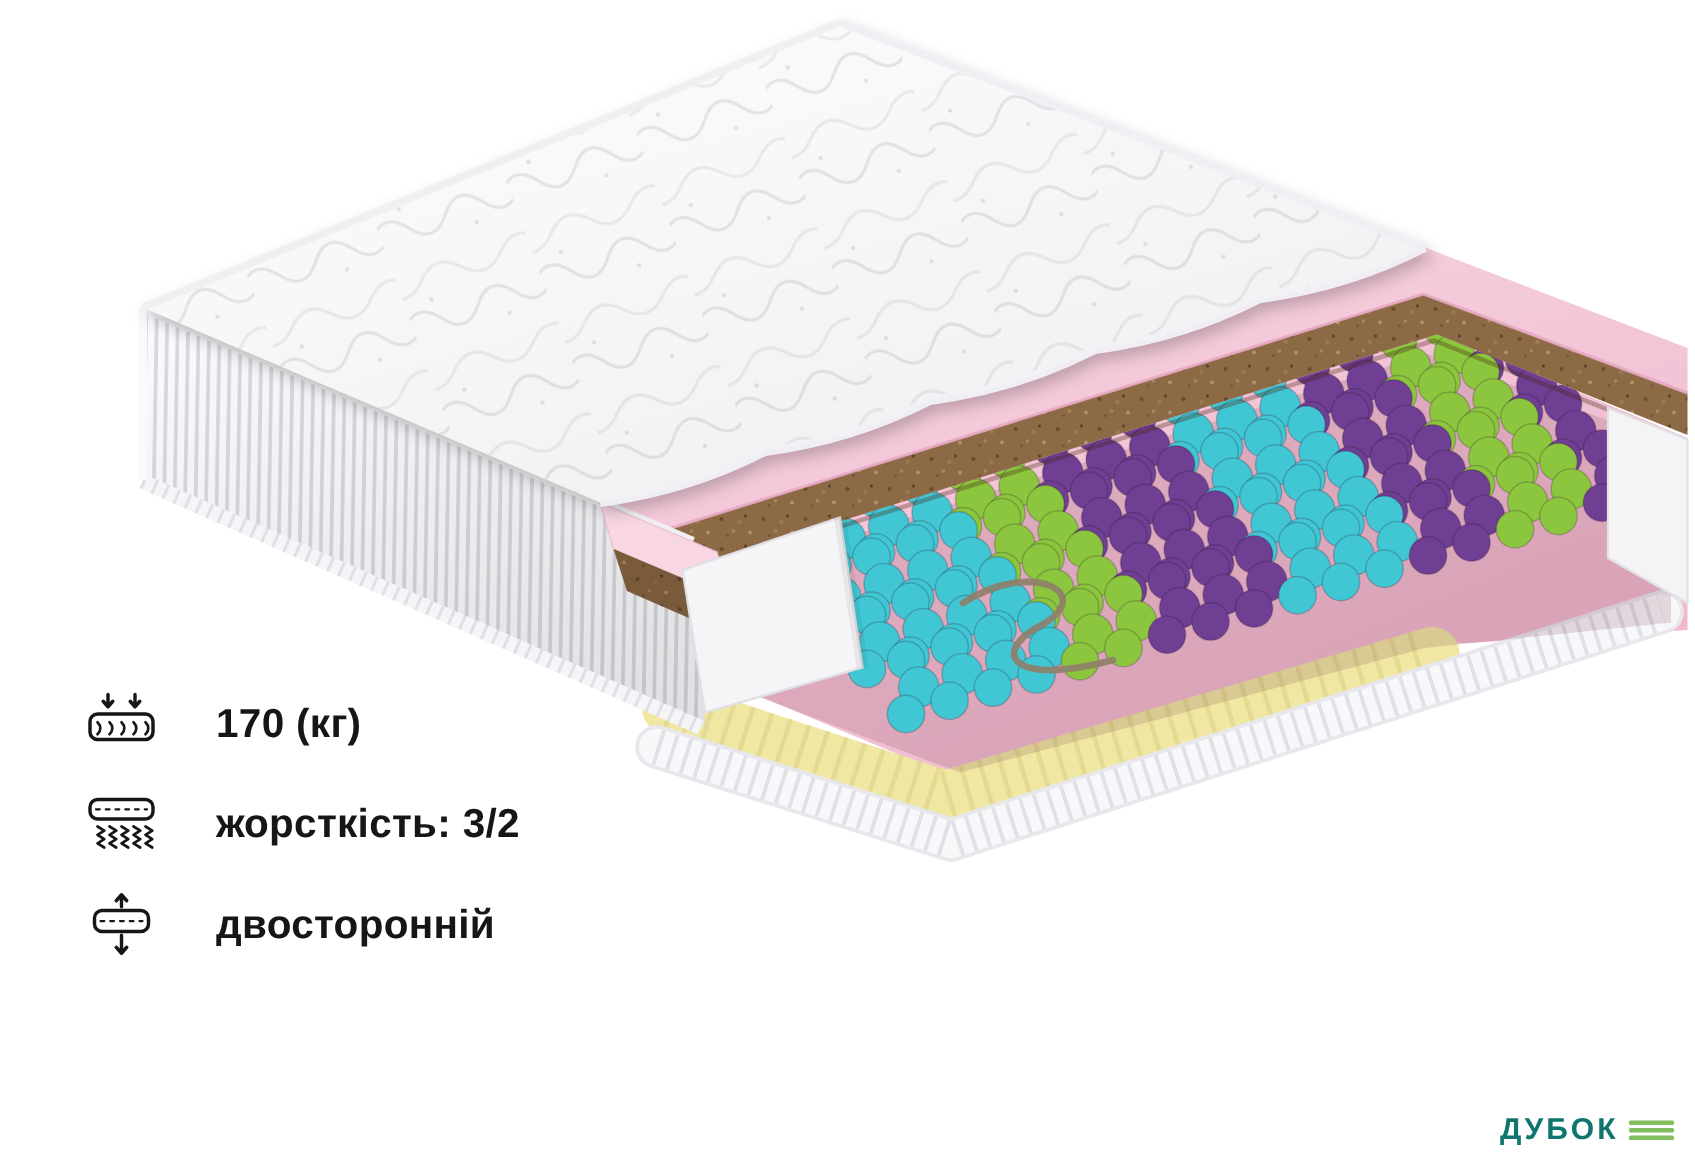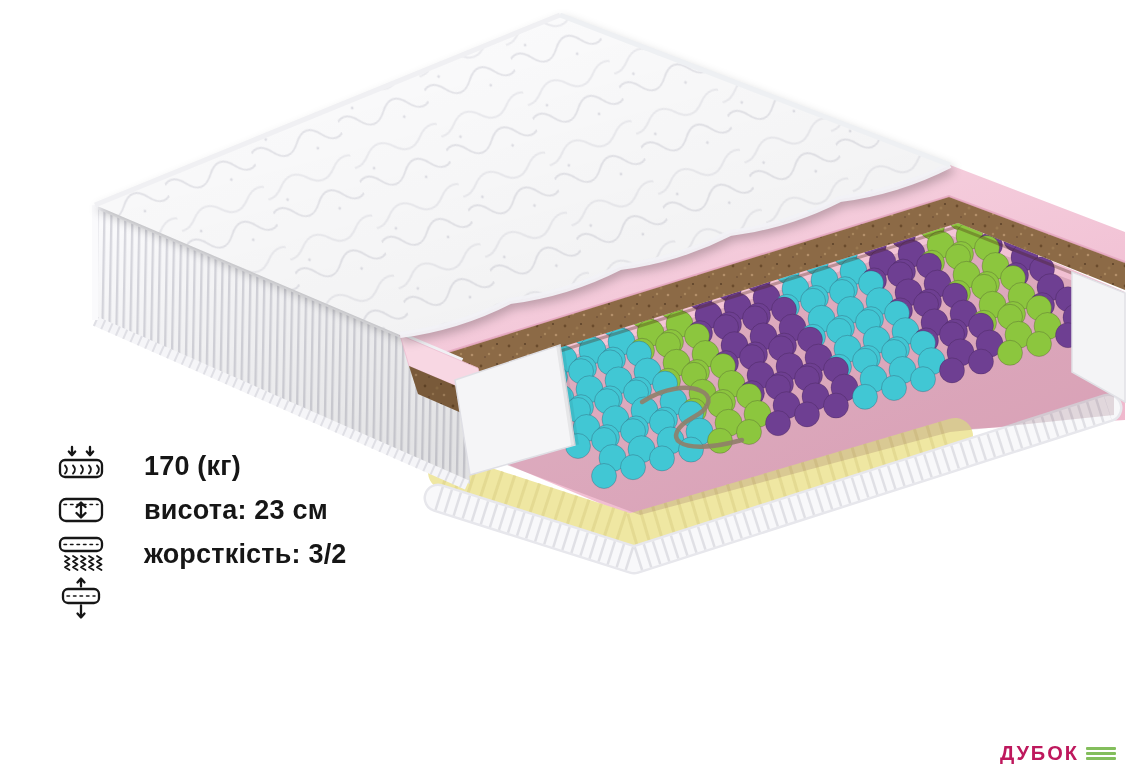--- a/index.html
+++ b/index.html
@@ -5,37 +5,37 @@
   html,body{margin:0;padding:0;}
   body{
     width:1130px;height:773px;background:#ffffff;
     font-family:"Liberation Sans", sans-serif;
     overflow:hidden;
   }
   .stage{position:relative;width:1130px;height:773px;background:#fff;}
   svg.mattress{position:absolute;left:0;top:0;}
 
   .specs{
-    position:absolute;left:52px;top:444px;
-    display:flex;flex-direction:column;gap:0;
+    position:absolute;left:52px;top:460px;
+    display:flex;flex-direction:column;gap:23px;
   }
   .spec-row{display:flex;align-items:center;gap:34px;height:44px;}
   .spec-icon{width:58px;display:flex;justify-content:center;align-items:center;}
   .spec-icon svg{width:52px;height:44px;}
   .spec-label{
     font-size:27px;font-weight:600;color:#161616;letter-spacing:.2px;
     white-space:nowrap;
   }
 
   .brand{
     position:absolute;right:14px;bottom:8px;
     display:flex;align-items:center;gap:7px;
   }
   .brand-text{
-    color:#be185d;font-weight:800;font-size:20px;letter-spacing:2px;
+    color:#0f766e;font-weight:800;font-size:20px;letter-spacing:2px;
   }
   .brand-lines{display:flex;flex-direction:column;gap:2.5px;}
   .brand-lines i{display:block;width:30px;height:2.5px;background:#6db33f;border-radius:1px;opacity:.85;}
 </style>
 </head>
 <body>
 
 <div class="stage">
 
   <svg class="mattress" viewBox="0 0 1130 773" xmlns="http://www.w3.org/2000/svg" xmlns:xlink="http://www.w3.org/1999/xlink">
@@ -225,30 +225,20 @@
         <svg viewBox="0 0 50 44" fill="none" stroke="#161616" stroke-width="2.3" stroke-linecap="round" stroke-linejoin="round">
           <path d="M16 3v8 M12.8 7.5 16 11.2 19.2 7.5"></path>
           <path d="M34 3v8 M30.8 7.5 34 11.2 37.2 7.5"></path>
           <rect x="4" y="16" width="42" height="17" rx="5"></rect>
           <path d="M9 21.5c2.5 2.5 2.5 5.5 0 8 M17 21.5c2.5 2.5 2.5 5.5 0 8 M25 21.5c2.5 2.5 2.5 5.5 0 8 M33 21.5c2.5 2.5 2.5 5.5 0 8 M41 21.5c2.5 2.5 2.5 5.5 0 8" stroke-width="1.8"></path>
         </svg>
       </span>
       <span class="spec-label">170 (кг)</span>
     </div>
 
-    <div class="spec-row">
-      <span class="spec-icon">
-        <svg viewBox="0 0 50 44" fill="none" stroke="#161616" stroke-width="2.3" stroke-linecap="round" stroke-linejoin="round">
-          <rect x="4" y="11" width="42" height="22" rx="6"></rect>
-          <path d="M8 16.5h34" stroke-width="1.5" stroke-dasharray="2.5 4"></path>
-          <path d="M25 15v14 M20.5 19 25 14.5 29.5 19 M20.5 25 25 29.5 29.5 25"></path>
-        </svg>
-      </span>
-      <span class="spec-label">висота: 23 см</span>
-    </div>
 
     <div class="spec-row">
       <span class="spec-icon">
         <svg viewBox="0 0 50 44" fill="none" stroke="#161616" stroke-width="2.3" stroke-linecap="round" stroke-linejoin="round">
           <rect x="4" y="6" width="42" height="13" rx="5"></rect>
           <path d="M8 12.5h34" stroke-width="1.5" stroke-dasharray="2.5 4"></path>
           <path d="M9 24 l4.5 2.8 -4.5 2.8 4.5 2.8 -4.5 2.8 4.5 2.8
                    M17 24 l4.5 2.8 -4.5 2.8 4.5 2.8 -4.5 2.8 4.5 2.8
                    M25 24 l4.5 2.8 -4.5 2.8 4.5 2.8 -4.5 2.8 4.5 2.8
                    M33 24 l4.5 2.8 -4.5 2.8 4.5 2.8 -4.5 2.8 4.5 2.8
@@ -261,20 +251,21 @@
 
     <div class="spec-row">
       <span class="spec-icon">
         <svg viewBox="0 0 50 44" fill="none" stroke="#161616" stroke-width="2.3" stroke-linecap="round" stroke-linejoin="round">
           <path d="M25 10.5V3 M21.5 6.5 25 2.5 28.5 6.5"></path>
           <rect x="7" y="13" width="36" height="14" rx="5"></rect>
           <path d="M11 20h28" stroke-width="1.5" stroke-dasharray="2.5 4"></path>
           <path d="M25 29.5V41 M21.5 37.5 25 41.5 28.5 37.5"></path>
         </svg>
       </span>
+      <span class="spec-label">двосторонній</span>
     </div>
 
   </div>
 
   <div class="brand">
     <span class="brand-text">ДУБОК</span>
     <span class="brand-lines">
         <i></i>
         <i></i>
         <i></i>

